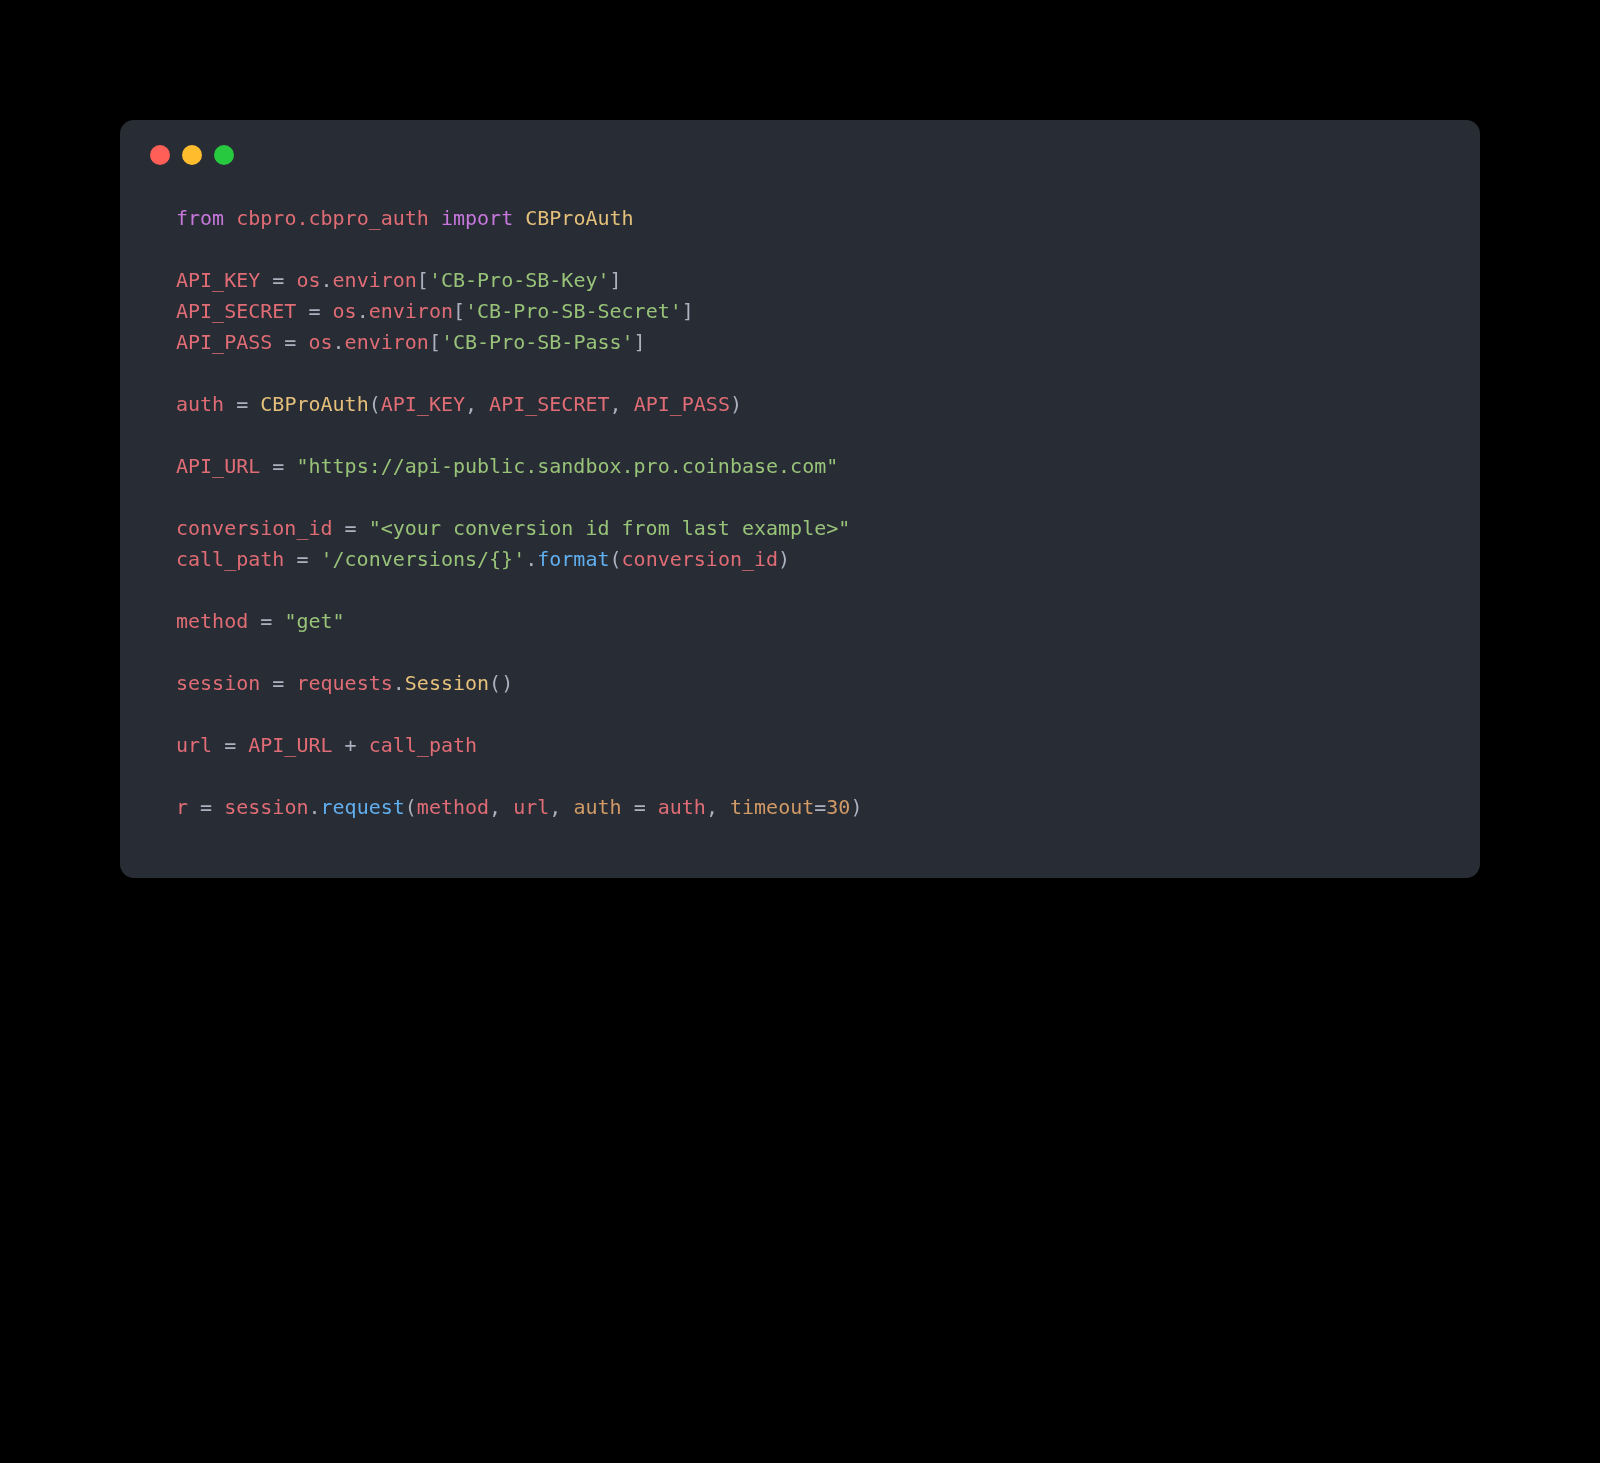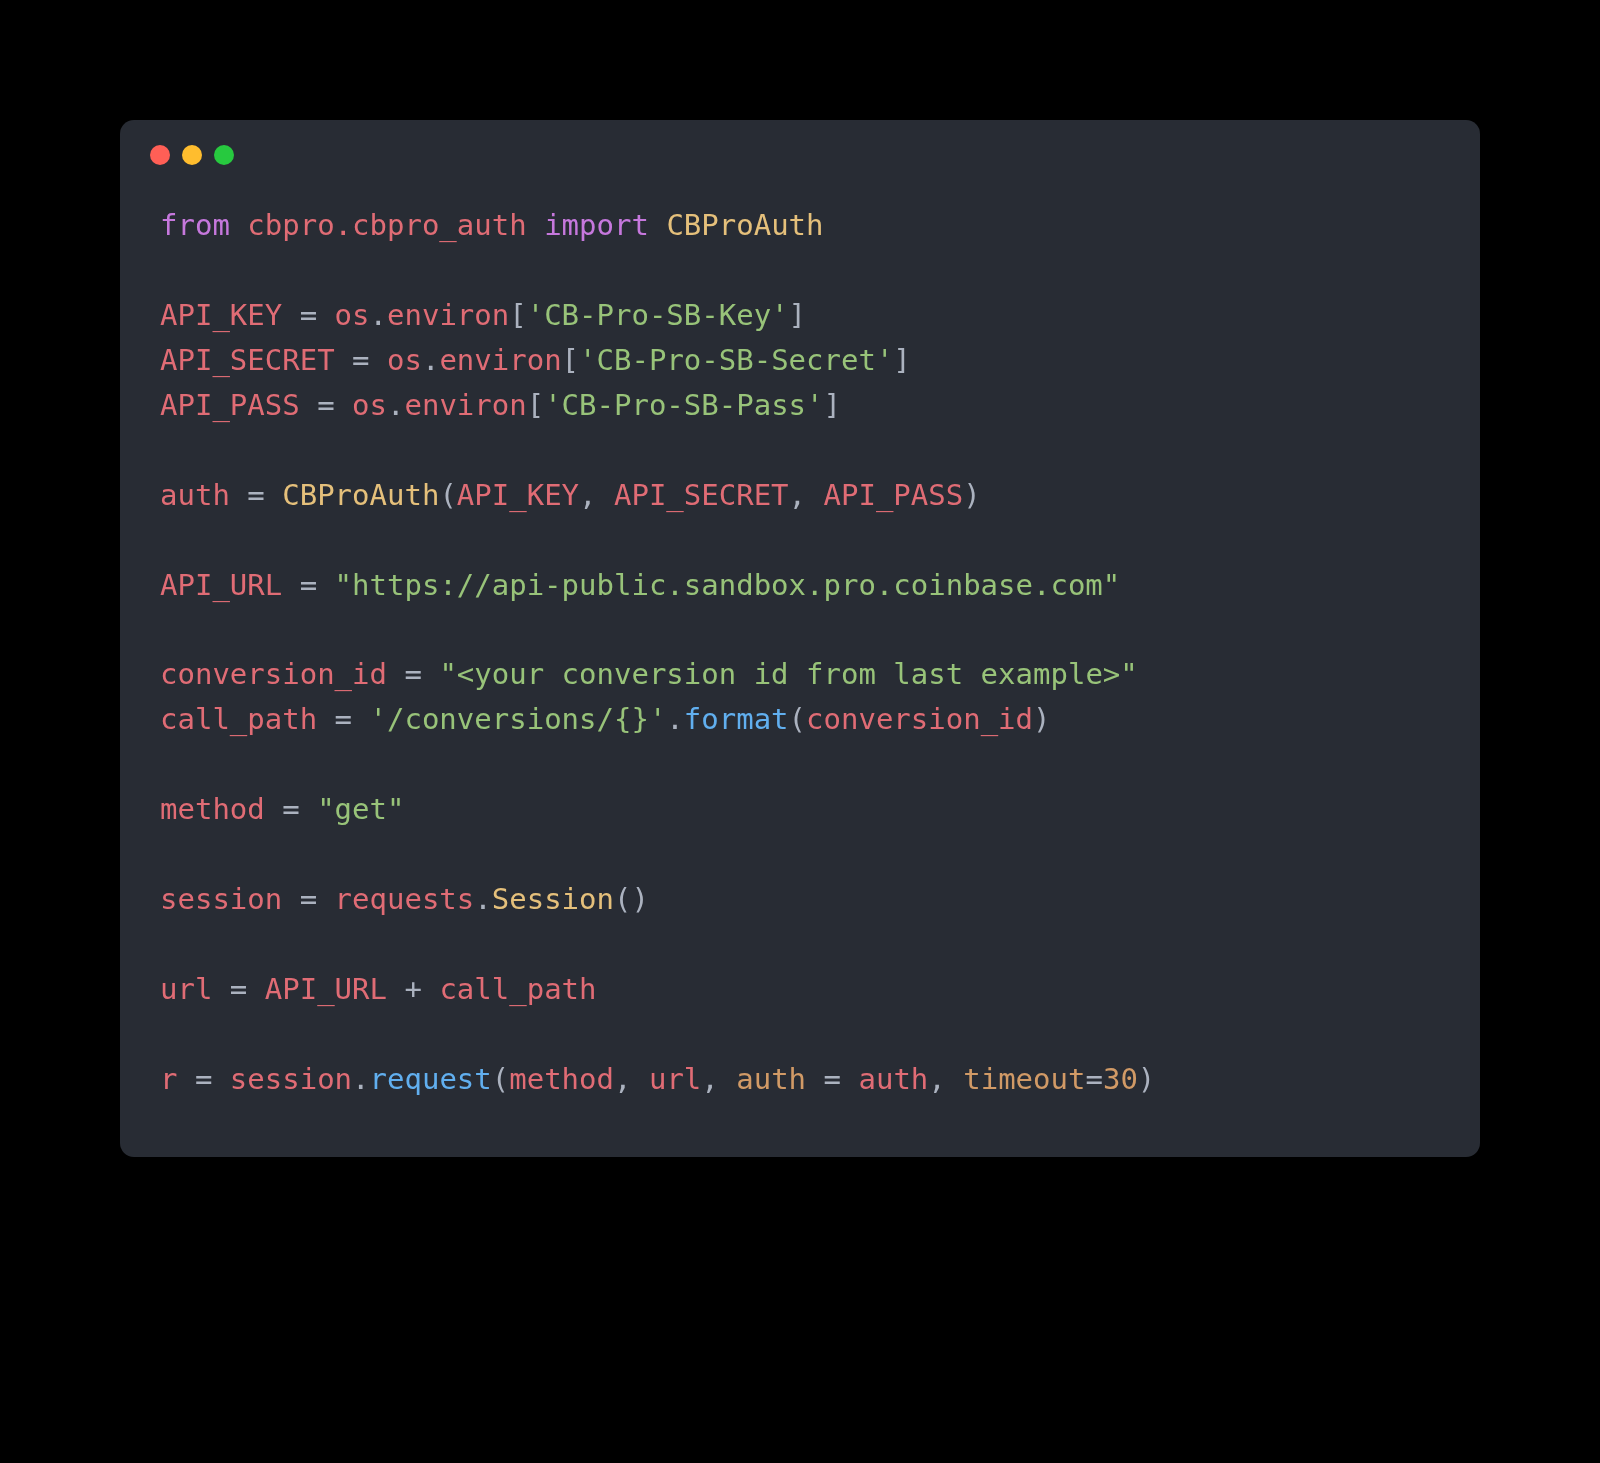--- a/index.html
+++ b/index.html
@@ -37,22 +37,22 @@
       width: 20px;
       height: 20px;
       border-radius: 50%;
     }
     
     .traffic-light.red { background: #ff5f56; }
     .traffic-light.yellow { background: #ffbd2e; }
     .traffic-light.green { background: #27c93f; }
     
     .code-area {
-      padding: 20px 40px 55px 40px;
-      font-size: 29px;
+      padding: 20px 40px 55px 56px;
+      font-size: 20px;
       line-height: 1.55;
       color: #abb2bf;
       white-space: pre;
     }
     
     .tok-keyword { color: #c678dd; }
     .tok-module { color: #e06c75; }
     .tok-class { color: #e5c07b; }
     .tok-function { color: #61afef; }
     .tok-string { color: #98c379; }

